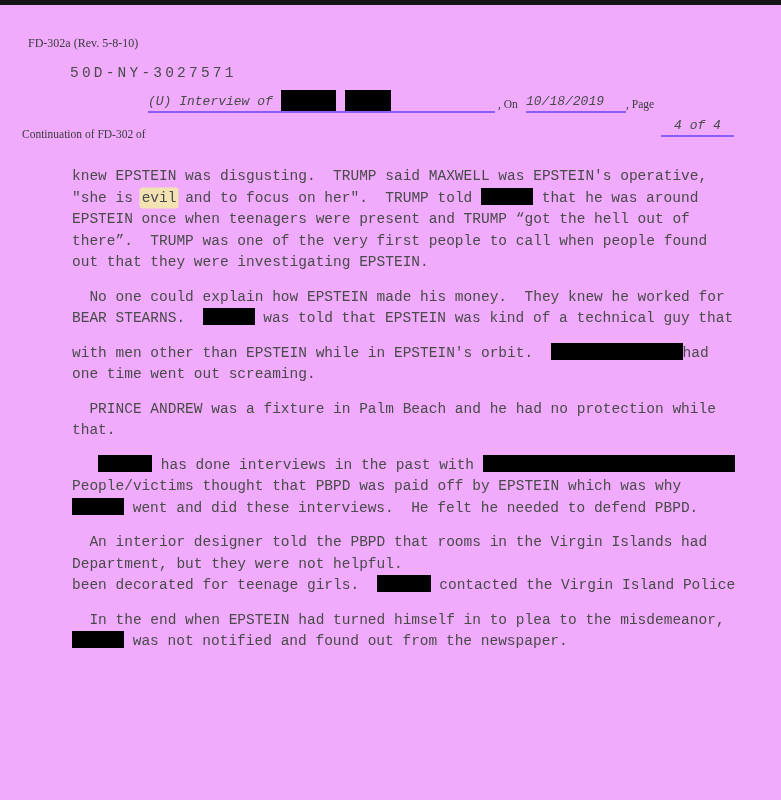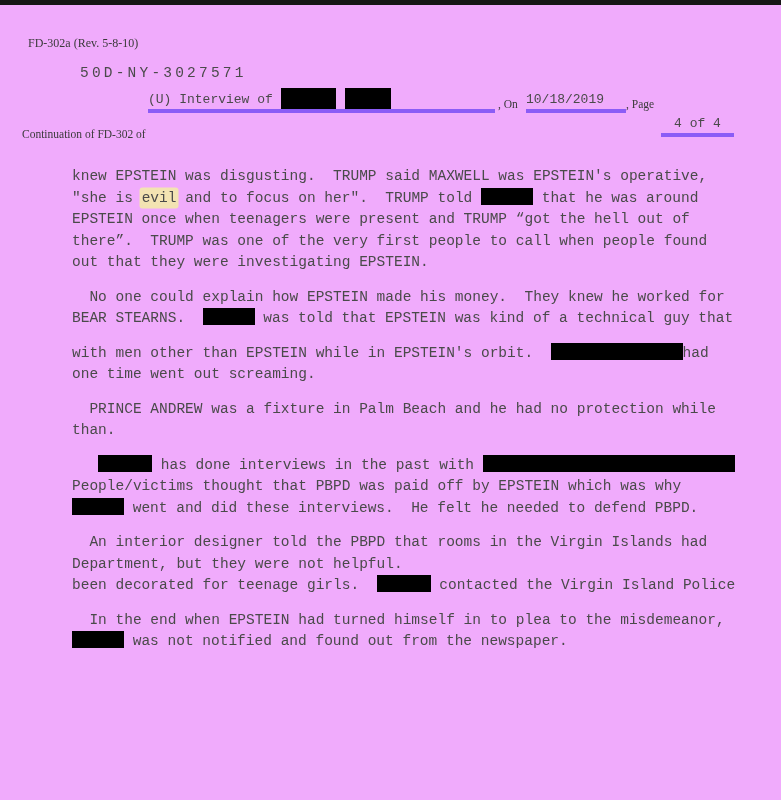--- a/index.html
+++ b/index.html
@@ -13,30 +13,30 @@
     background:#161616;
   }
   .serif-label {
     position:absolute;
     font-family:"Liberation Serif", serif;
     font-size:11.5px; color:#3a3a3a; white-space:pre;
   }
   .form-number { top:36px; left:28px; font-size:12px; }
   .case-number {
     position:absolute; top:65px; left:70px;
-    font-size:14.5px; letter-spacing:3.2px; color:#4a4a4a; white-space:pre;margin-left:10px;
+    font-size:14.5px; letter-spacing:3.2px; color:#4a4a4a; white-space:pre;
   }
   .cont-label { top:97px; left:22px;margin-top:31px; }
   .on-label   { top:98px; left:498px; }
   .page-label { top:98px; left:626px; }
   .hfield {
-    position:absolute; border-bottom:4px solid #8b5cf6;
+    position:absolute; border-bottom:2px solid #8b5cf6;
     height:26px; box-sizing:border-box;
     display:flex; align-items:flex-end;
-    font-size:13px; color:#4a4a4a; white-space:pre;
+    font-size:13px; color:#4a4a4a; white-space:pre;font-style:italic;
   }
   .interview-field { top:87px; left:148px; width:347px; }
   .interview-field .ftext { padding-bottom:2px; }
   .date-field { top:87px; left:526px; width:100px; justify-content:flex-start; }
   .date-field .ftext { padding-bottom:2px; }
   .page-field { top:87px; left:661px; width:73px; justify-content:center;margin-top:24px; }
   .page-field .ftext { padding-bottom:2px; }
   .hredact { display:inline-block; background:#000; height:21px; }
   .hredact.r1 { width:55px; margin-left:8px; }
   .hredact.r2 { width:46px; margin-left:9px; }
@@ -100,21 +100,21 @@
       <div class="line"><span class="seg">BEAR STEARNS.  </span><span class="redact" style="width:52px"></span><span class="seg"> was told that EPSTEIN was kind of a technical guy that</span></div>
     </div>
 
     <div class="para">
       <div class="line"><span class="seg">with men other than EPSTEIN while in EPSTEIN's orbit.  </span><span class="redact" style="width:132px"></span><span class="seg">had</span></div>
       <div class="line"><span class="seg">one time went out screaming.</span></div>
     </div>
 
     <div class="para">
       <div class="line"><span class="seg">  PRINCE ANDREW was a fixture in Palm Beach and he had no protection while</span></div>
-      <div class="line"><span class="seg">than.</span></div>
+      <div class="line"><span class="seg">that.</span></div>
     </div>
 
     <div class="para">
       <div class="line"><span class="seg">   </span><span class="redact" style="width:54px"></span><span class="seg"> has done interviews in the past with </span><span class="redact" style="width:252px"></span></div>
       <div class="line"><span class="seg">People/victims thought that PBPD was paid off by EPSTEIN which was why</span></div>
       <div class="line"><span class="redact" style="width:52px"></span><span class="seg"> went and did these interviews.  He felt he needed to defend PBPD.</span></div>
     </div>
 
     <div class="para">
       <div class="line"><span class="seg">  An interior designer told the PBPD that rooms in the Virgin Islands had</span></div>

